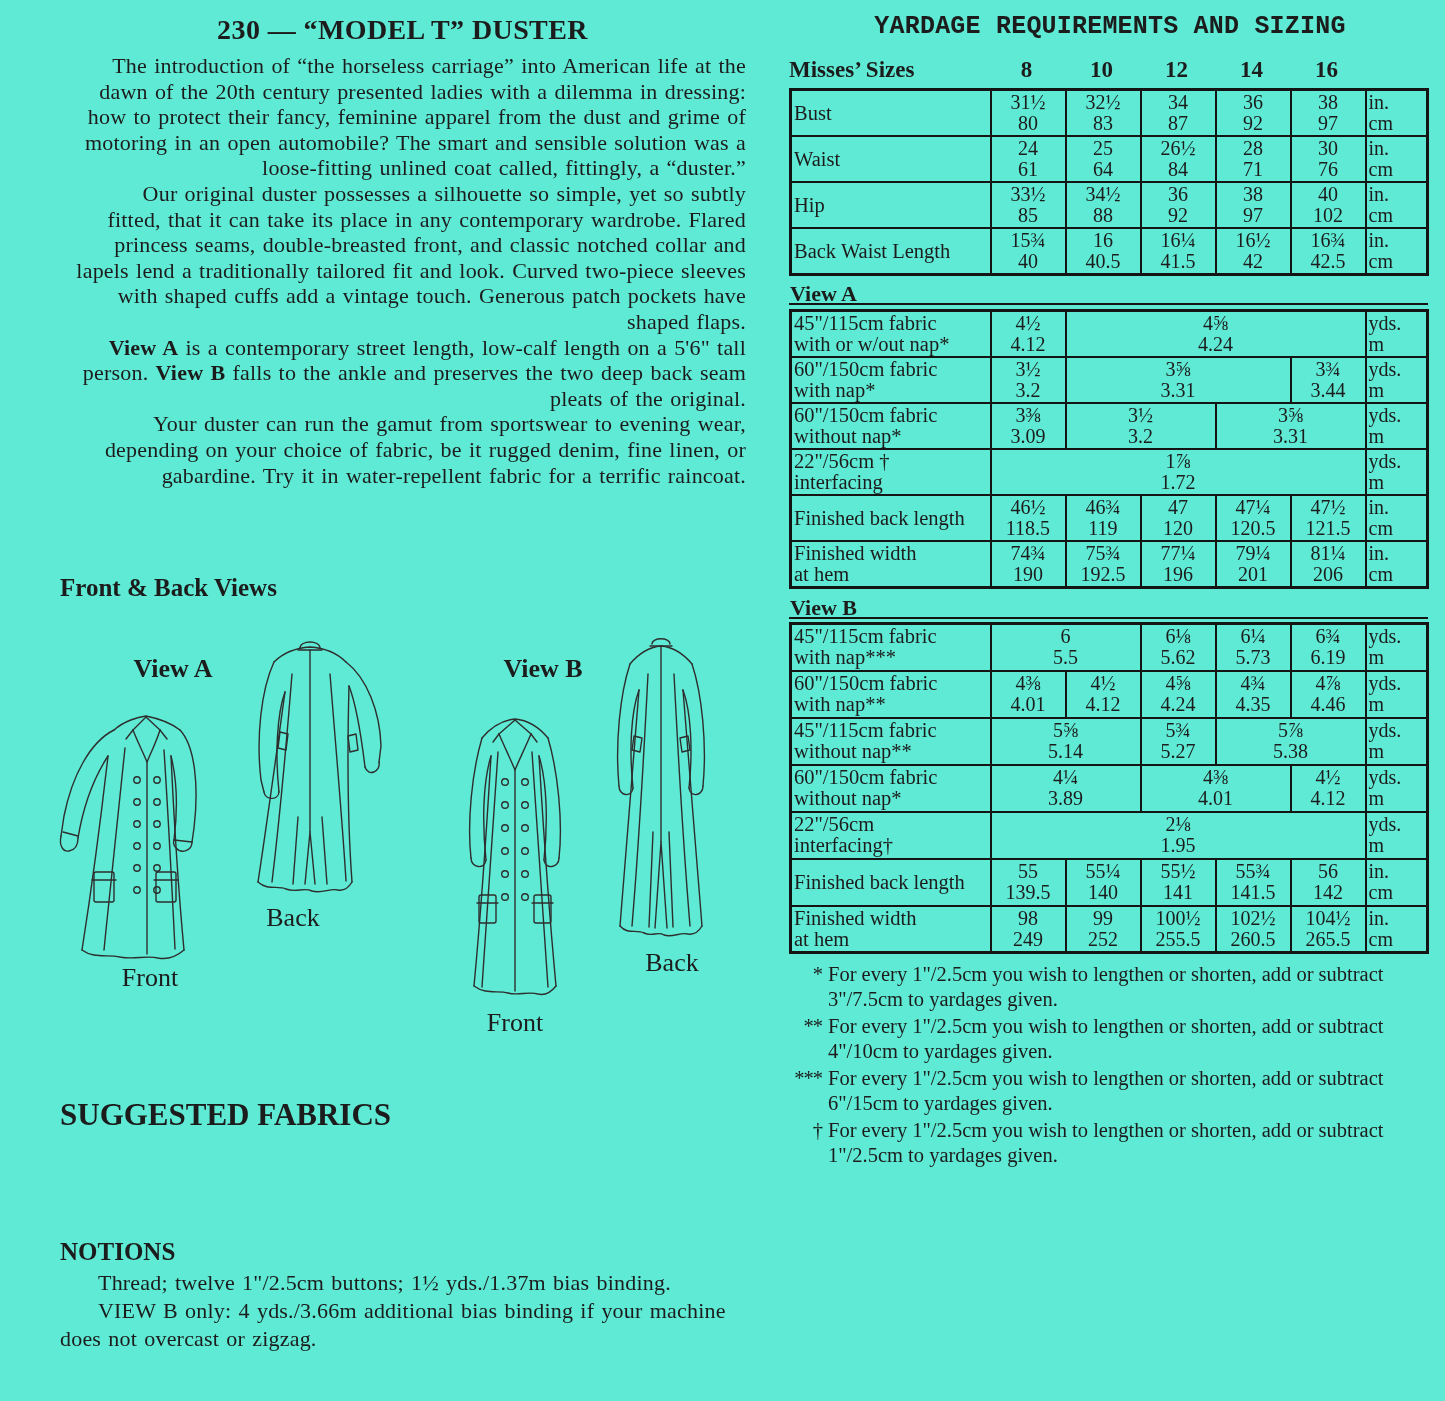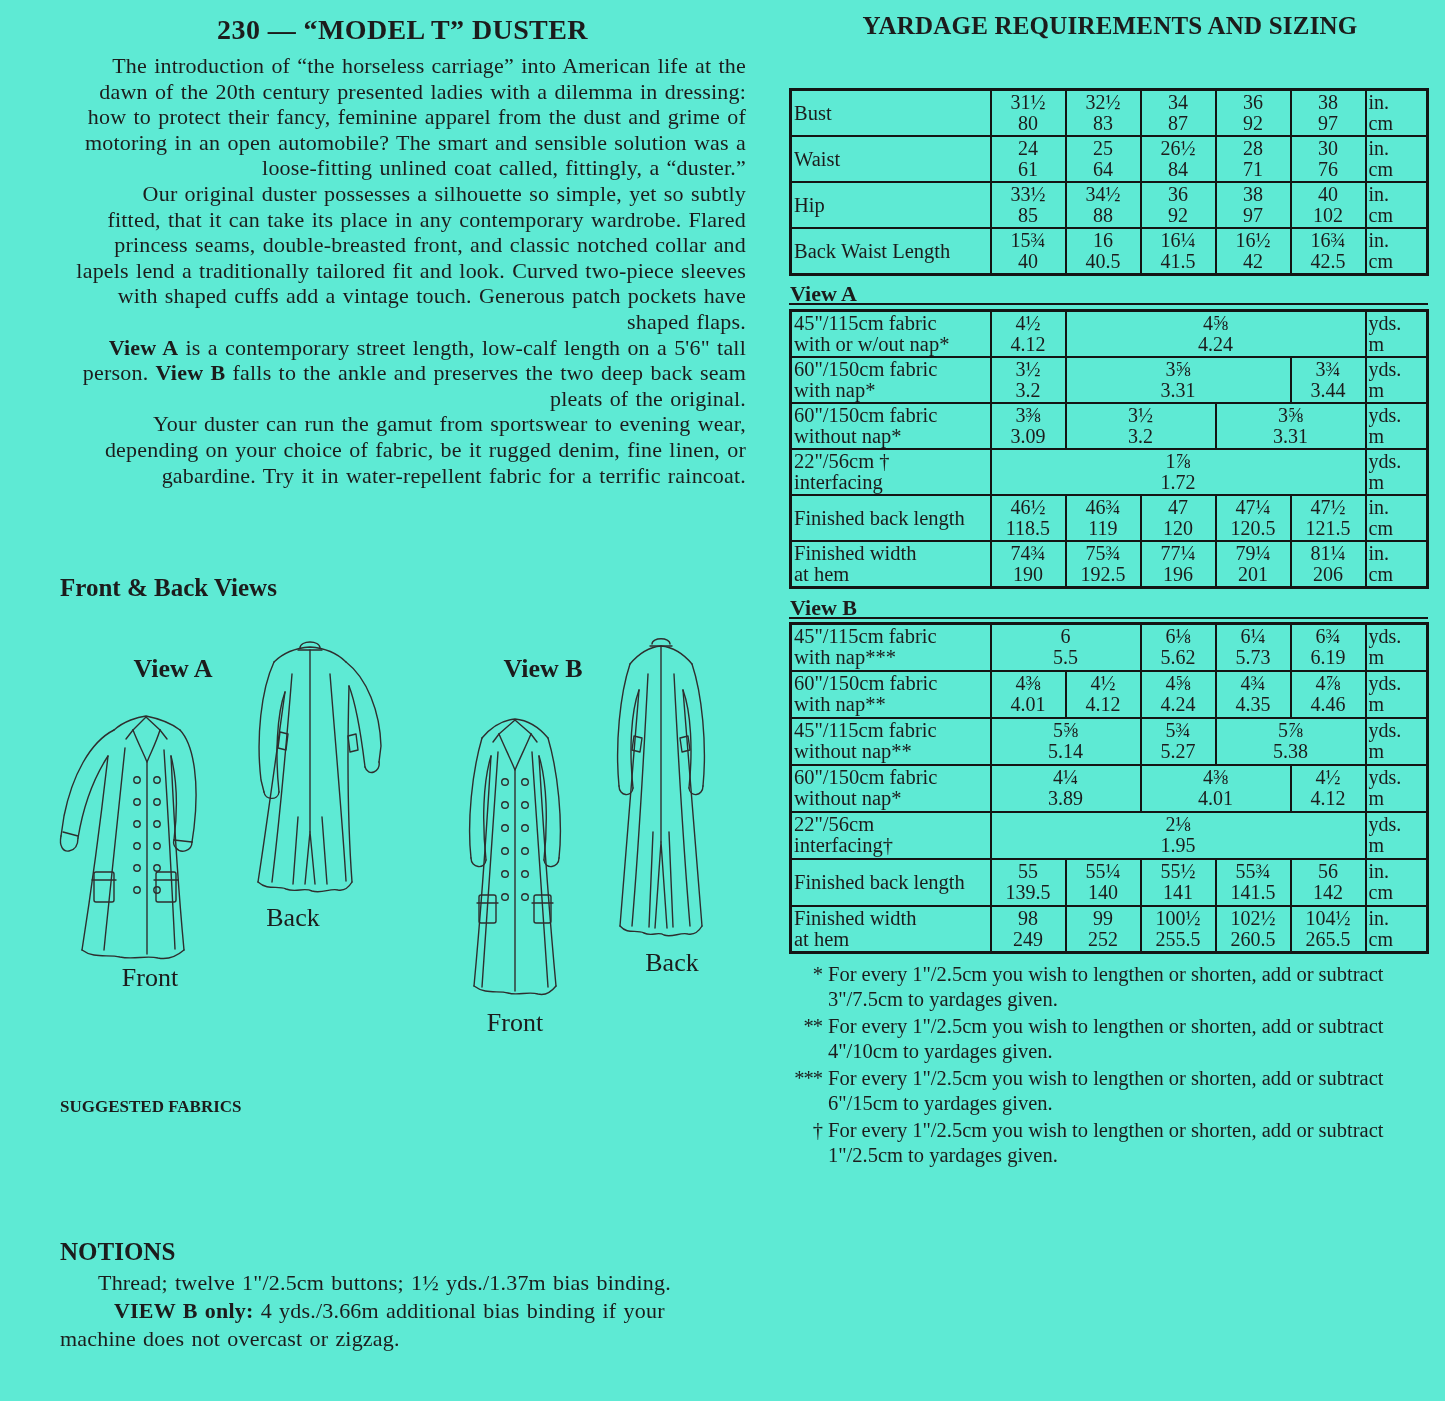--- a/index.html
+++ b/index.html
@@ -7,21 +7,21 @@
         font-family:"Liberation Serif","DejaVu Serif",serif;color:#1c1c1c;overflow:hidden;}
 
   
   .title{position:absolute;left:60px;top:14px;width:685px;text-align:center;
          font-size:28px;font-weight:bold;letter-spacing:.4px;white-space:nowrap;}
   .bodytext{position:absolute;left:60px;top:53px;width:686px;
             font-size:22px;line-height:25.6px;letter-spacing:.2px;word-spacing:1.5px;}
   .bodytext p{margin:0;text-indent:38px;text-align:right;}
   .center-head{position:absolute;text-align:left;font-weight:bold;}
   #views-heading{left:60px;top:574px;width:685px;font-size:25px;}
-  #fabrics-heading{left:60px;top:1097px;width:685px;font-size:17px;}
+  #fabrics-heading{left:60px;top:1097px;width:685px;font-size:31px;}
   #notions-heading{left:60px;top:1238px;width:685px;font-size:25px;}
   .smallpara{position:absolute;left:60px;width:686px;font-size:22px;line-height:28px;
              letter-spacing:.2px;word-spacing:1.5px;}
   .smallpara p{margin:0;text-indent:38px;}
   #fabrics-text{top:1128px;}
   #notions-text{top:1269px;}
 
   .view-label{position:absolute;font-weight:bold;font-size:26px;text-align:center;}
   #view-a-label{left:118px;top:654px;width:110px;}
   #view-b-label{left:488px;top:654px;width:110px;}
@@ -34,21 +34,21 @@
   .illus{position:absolute;}
   #illus-a-front{left:50px;top:688px;}
   #illus-a-back{left:228px;top:632px;}
   #illus-b-front{left:452px;top:690px;}
   #illus-b-back{left:598px;top:632px;}
   .illus path,.illus rect,.illus circle{fill:none;stroke:#2e2e2e;stroke-width:1.4;
       stroke-linecap:round;stroke-linejoin:round;}
 
   
   #r-heading{position:absolute;left:790px;top:12px;width:640px;text-align:center;
-             font-weight:bold;font-size:25px;letter-spacing:.2px;white-space:nowrap;}
+             font-weight:bold;font-size:25px;letter-spacing:.2px;white-space:nowrap;font-family:Liberation Mono, monospace;}
   .sizes-row{position:absolute;left:789px;top:57px;width:637px;display:flex;
              font-weight:bold;font-size:23px;}
   .sizes-row .lblh{width:200px;}
   .size-num{width:75px;text-align:center;}
 
   table.sheet{position:absolute;left:789px;border-collapse:collapse;table-layout:fixed;
               border:3px solid #141414;padding-left:24px;}
   table.sheet td{border:2px solid #141414;vertical-align:middle;padding:1px 2px;
                  box-sizing:border-box;}
   .c-lbl{width:200px;} .c-s{width:75px;} .c-u{width:62px;}
@@ -221,25 +221,35 @@
   <div id="front-a-label" class="cap-label">Front</div>
   <div id="back-a-label" class="cap-label">Back</div>
   <div id="front-b-label" class="cap-label">Front</div>
   <div id="back-b-label" class="cap-label">Back</div>
 
   <div id="fabrics-heading" class="center-head">SUGGESTED FABRICS</div>
 
   <div id="notions-heading" class="center-head">NOTIONS</div>
   <div id="notions-text" class="smallpara">
     <p>Thread; twelve 1"/2.5cm buttons; 1½ yds./1.37m bias binding.</p>
-    <p><span style="font-weight: bold; margin-left: 16px;">VIEW B only:</span><span> 4 yds./3.66m additional bias binding if your machine does not overcast or zigzag.</span></p>
+    <p><span style="font-weight: normal;">VIEW B only:</span><span> 4 yds./3.66m additional bias binding if your machine does not overcast or zigzag.</span></p>
   </div>
 
   <div id="r-heading">YARDAGE REQUIREMENTS AND SIZING</div>
 
+  <div class="sizes-row">
+    <div class="lblh">Misses’ Sizes</div>
+    <div style="display:flex">
+        <div class="size-num">8</div>
+        <div class="size-num">10</div>
+        <div class="size-num">12</div>
+        <div class="size-num">14</div>
+        <div class="size-num">16</div>
+      </div>
+  </div>
 
   <table id="sizing-table" class="sheet">
     <colgroup>
         <col class="c-lbl">
         <col class="c-s">
         <col class="c-s">
         <col class="c-s">
         <col class="c-s">
         <col class="c-s">
         <col class="c-u">

